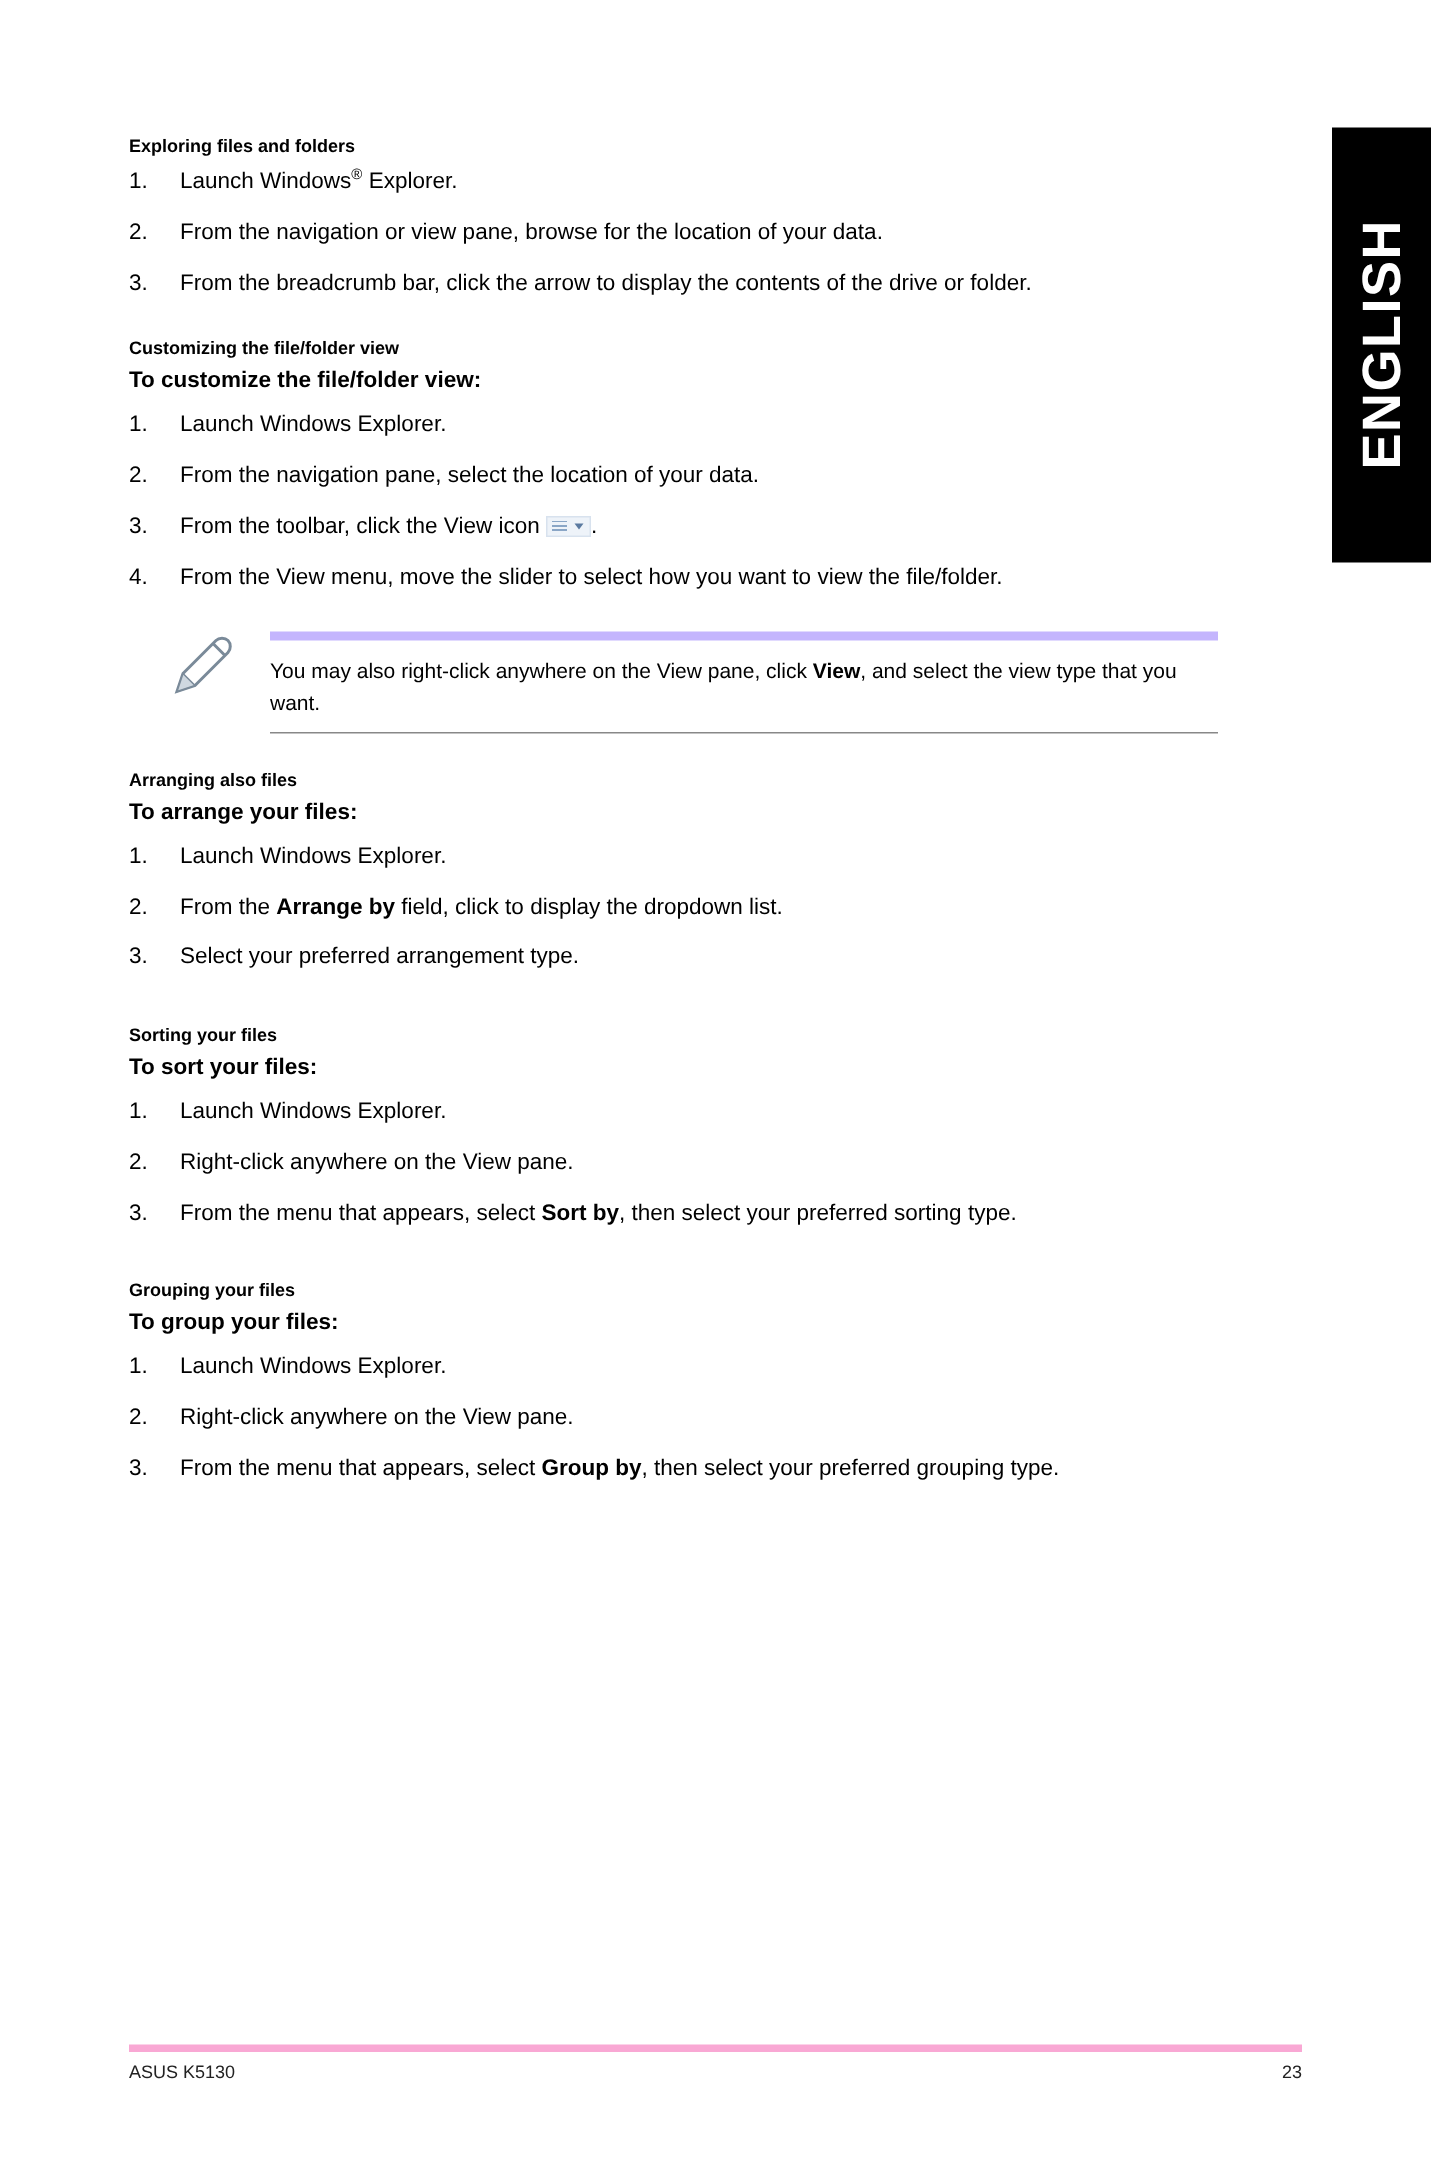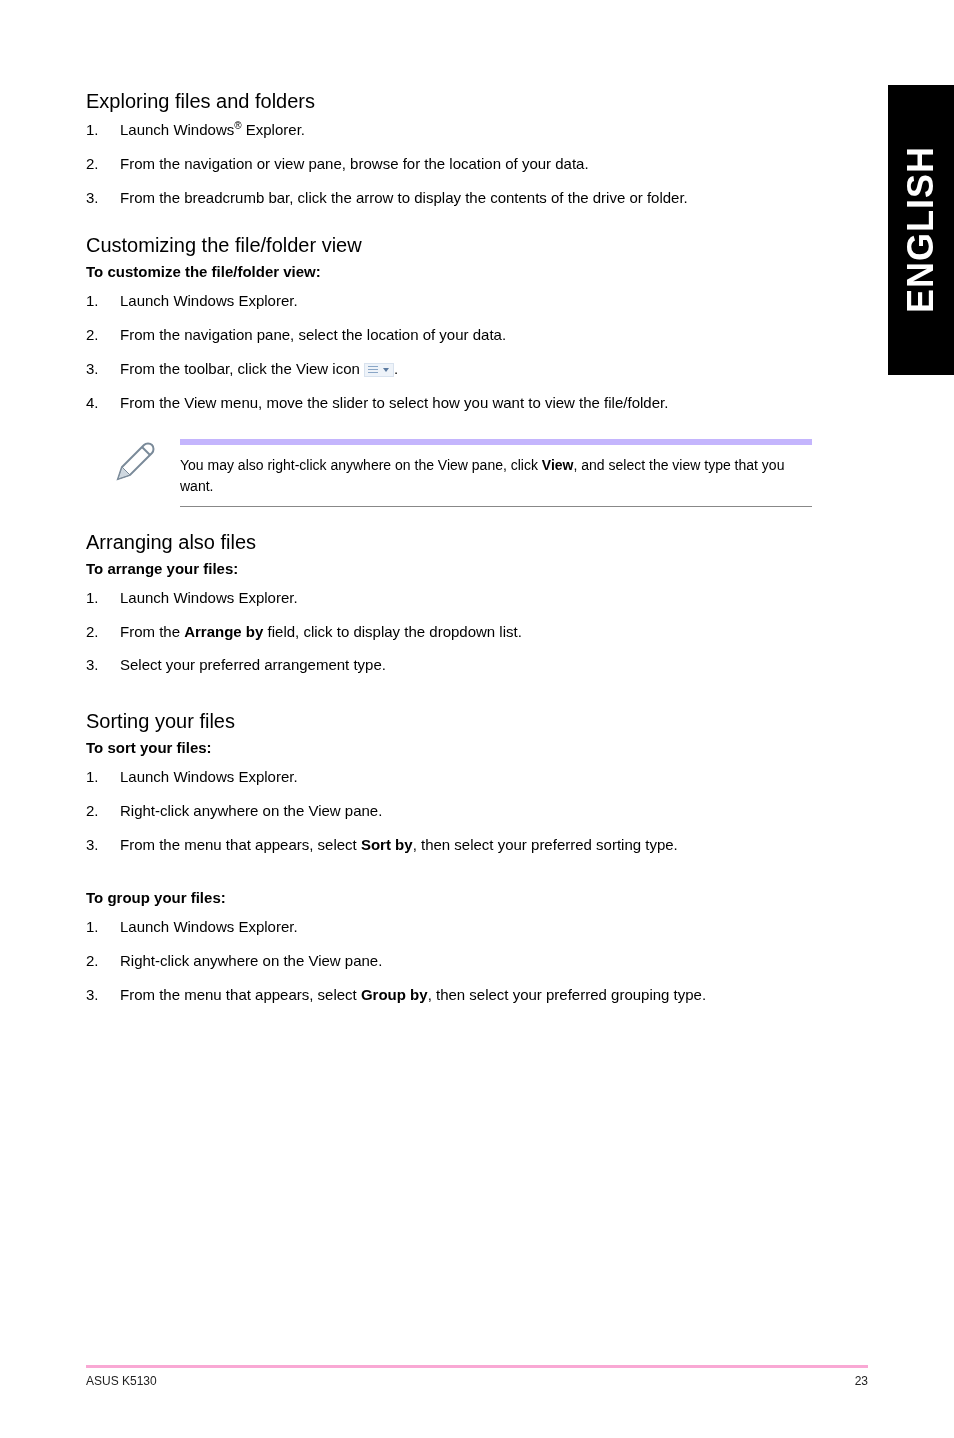--- a/index.html
+++ b/index.html
@@ -1,35 +1,35 @@
 <!DOCTYPE html>
 <html><head>
 <meta charset="utf-8">
 <style>
   * { margin: 0; padding: 0; box-sizing: border-box; }
   html, body { width: 954px; height: 1438px; background: #fff; font-family: Arial, Helvetica, sans-serif; color: #000; }
   .page { position: relative; width: 954px; height: 1438px; padding: 90px 86px 50px 86px; }
   .side-tab { position: absolute; right: 0; top: 85px; width: 66px; height: 290px; background: #000; display: flex; align-items: center; justify-content: center; }
   .side-tab-text { color: #fff; font-weight: bold; font-size: 36px; letter-spacing: 1px; writing-mode: vertical-rl; transform: rotate(180deg); font-family: Arial, Helvetica, sans-serif; }
   .content { width: 740px; }
-  h2.heading { font-size: 20px; font-weight: normal; margin-bottom: 6px; }
+  h2.heading { font-size: 12px; font-weight: bold; margin-bottom: 6px; }
   .subheading { font-size: 15px; font-weight: bold; margin-bottom: 10px; }
   ol { list-style: none; margin-bottom: 26px; }
   ol li { display: flex; font-size: 15px; line-height: 1.45; margin-bottom: 12px; }
   ol li .num { flex: 0 0 34px; }
   ol li .txt { flex: 1; }
   .sup { font-size: 10px; vertical-align: super; }
   .note-block { display: flex; align-items: flex-start; gap: 22px; margin: 18px 0 24px 26px; width: 700px; }
   .note-icon { flex: 0 0 46px; }
   .note-text-wrap { flex: 1; border-top: 6px solid #c4b5fd; border-bottom: 1px solid #888; padding: 10px 0; font-size: 14px; line-height: 1.45; }
   .view-icon { display: inline-block; width: 30px; height: 14px; background: #eef3f9; vertical-align: middle; position: relative; border: 1px solid #d8e2ee; }
   .view-icon::before { content: ""; position: absolute; left: 3px; top: 2px; width: 10px; height: 8px; background: repeating-linear-gradient(#8aa6c6 0 1px, transparent 1px 3px); }
   .view-icon::after { content: ""; position: absolute; right: 4px; top: 4px; width: 0; height: 0; border-left: 3px solid transparent; border-right: 3px solid transparent; border-top: 4px solid #5b7aa0; }
   .section-gap { height: 8px; }
-  .footer { position: absolute; bottom: 50px; left: 86px; right: 86px; border-top: 3px solid #f9a8d4; padding-top: 6px; display: flex; justify-content: space-between; font-size: 12px; color: #222; }
+  .footer { position: absolute; bottom: 50px; left: 86px; right: 86px; border-top: 5px solid #f9a8d4; padding-top: 6px; display: flex; justify-content: space-between; font-size: 12px; color: #222; }
   b { font-weight: bold; }
 </style>
 </head>
 <body>
 
 <div class="page">
 
   <div class="side-tab">
     <div class="side-tab-text">ENGLISH</div>
   </div>
@@ -117,20 +117,21 @@
         <span class="txt">Right-click anywhere on the View pane.</span>
       </li>
       <li>
         <span class="num">3.</span>
         <span class="txt"><span>From the menu that appears, select </span><b>Sort by</b><span>, then select your preferred sorting type.</span></span>
       </li>
     </ol>
 
     <div class="section-gap"></div>
 
+    <h2 class="heading">Grouping your files</h2>
     <div class="subheading">To group your files:</div>
     <ol>
       <li>
         <span class="num">1.</span>
         <span class="txt">Launch Windows Explorer.</span>
       </li>
       <li>
         <span class="num">2.</span>
         <span class="txt">Right-click anywhere on the View pane.</span>
       </li>

